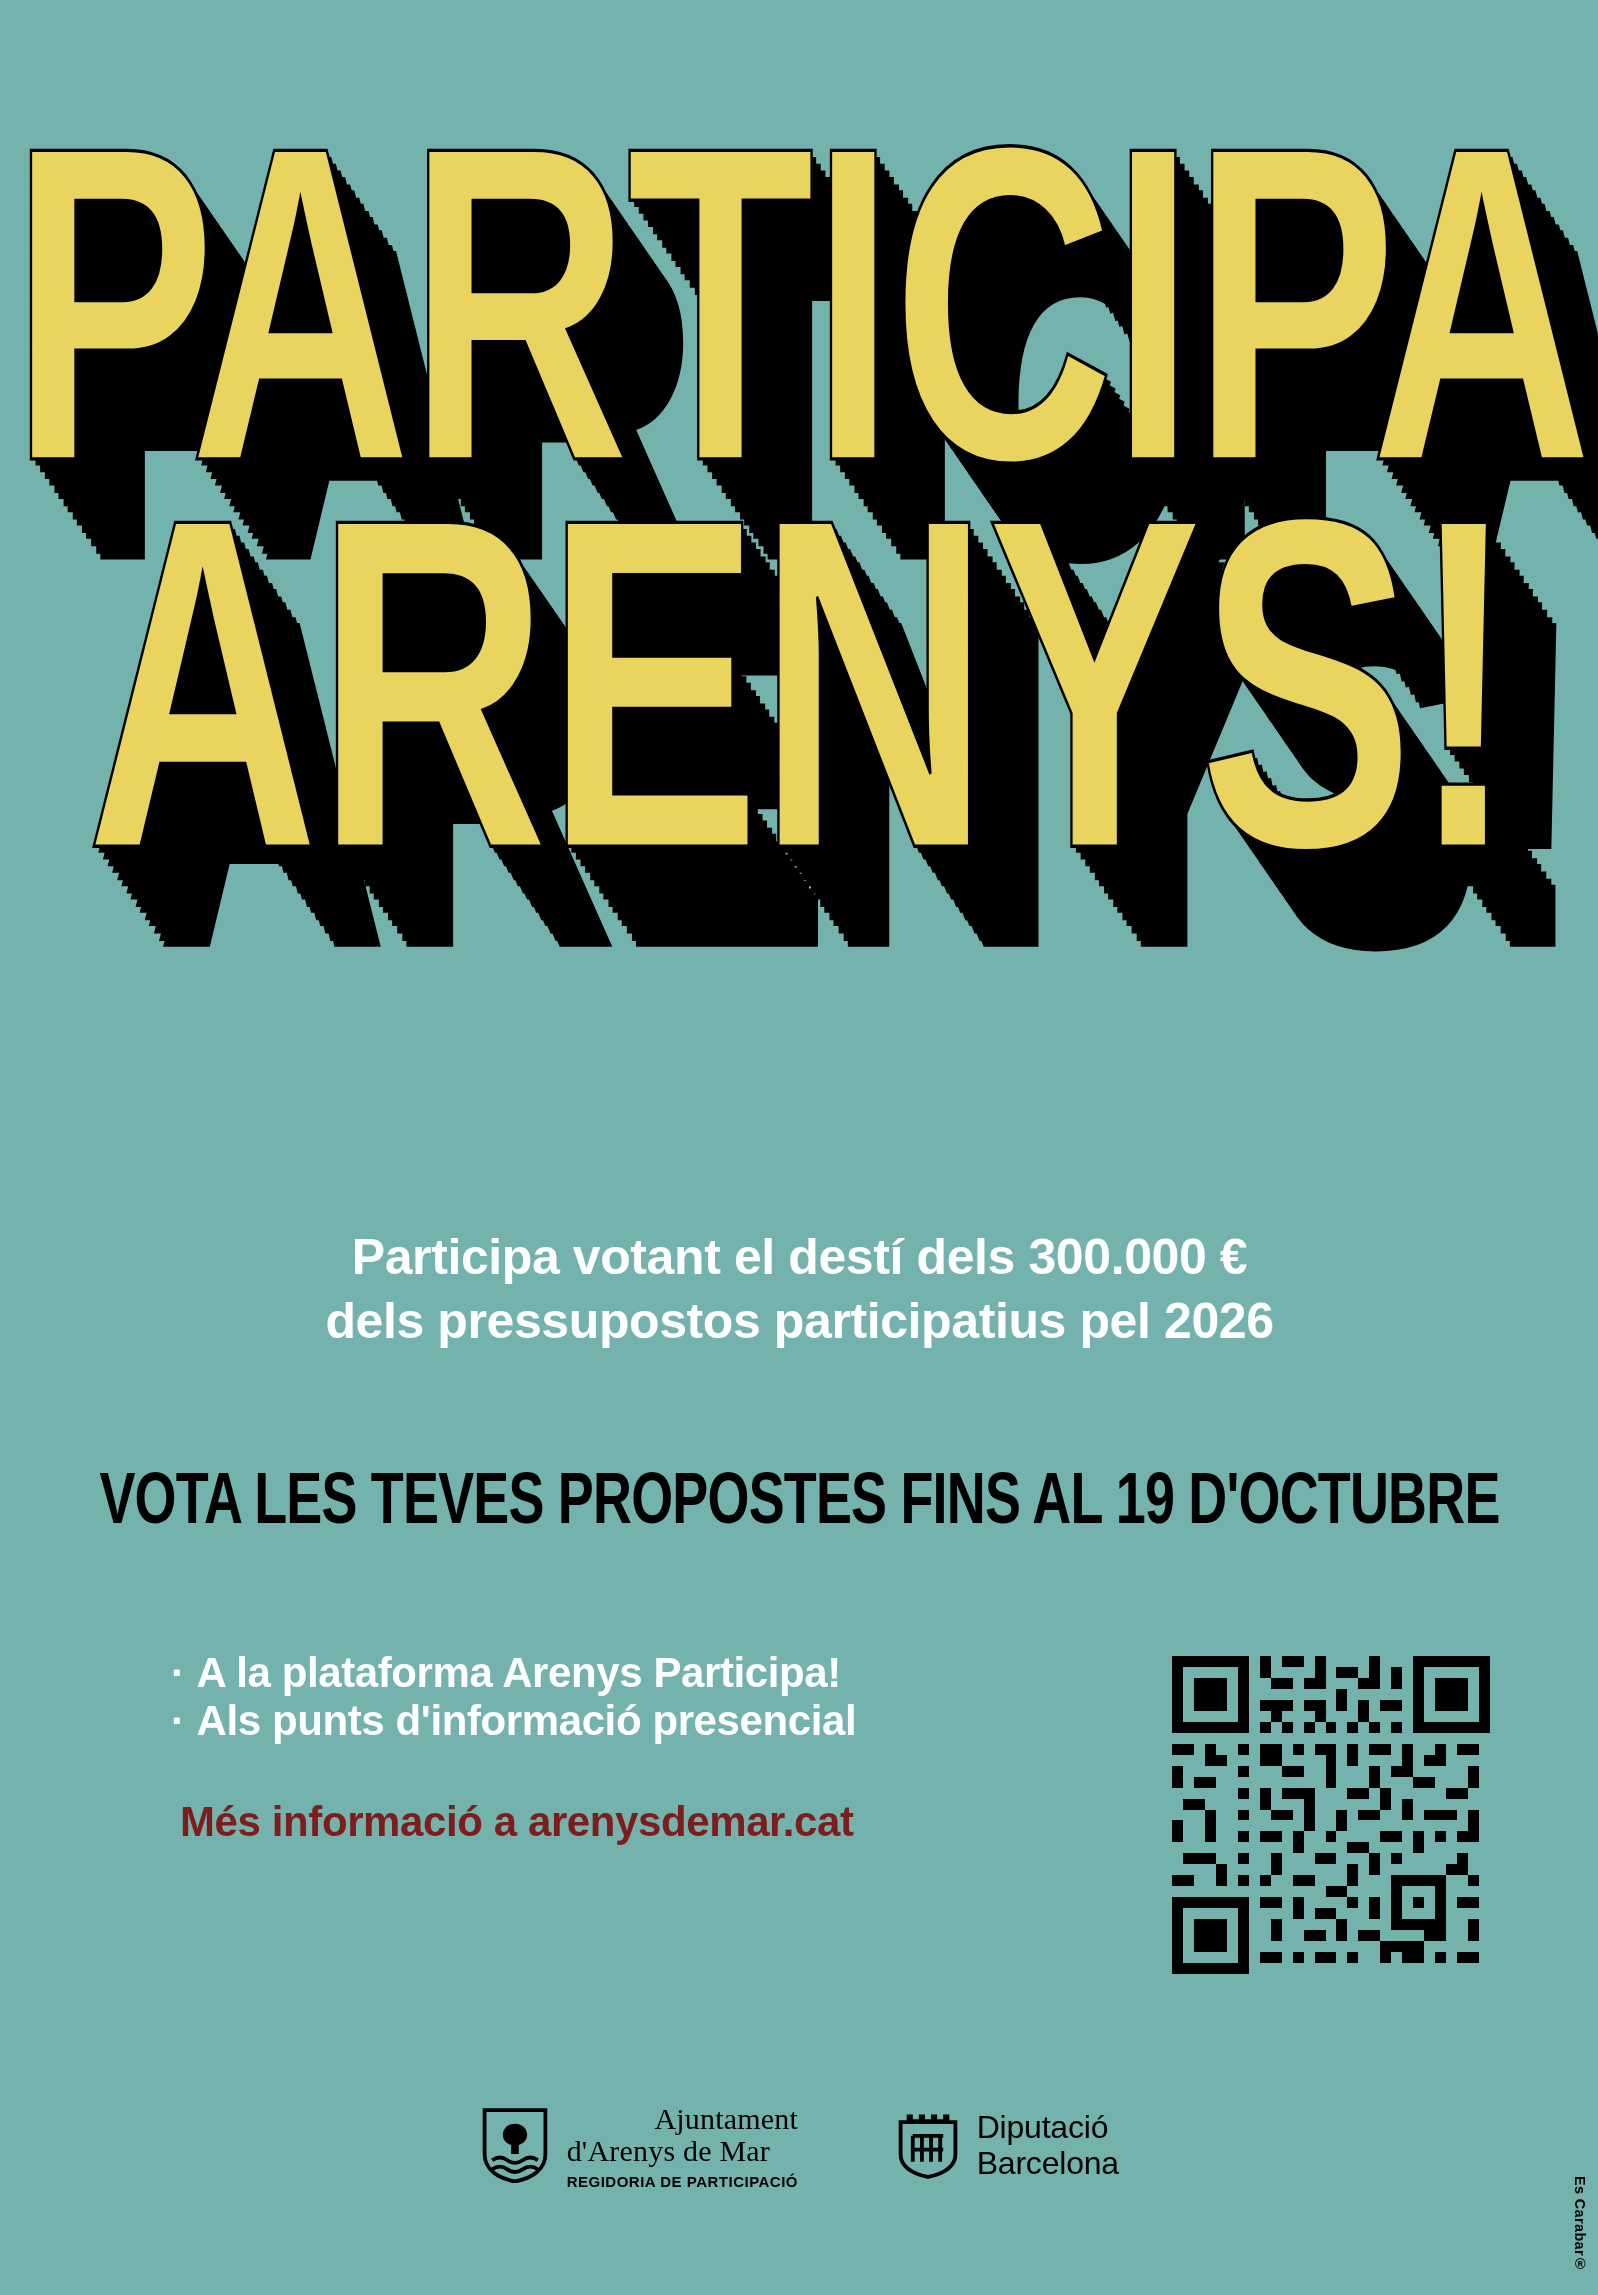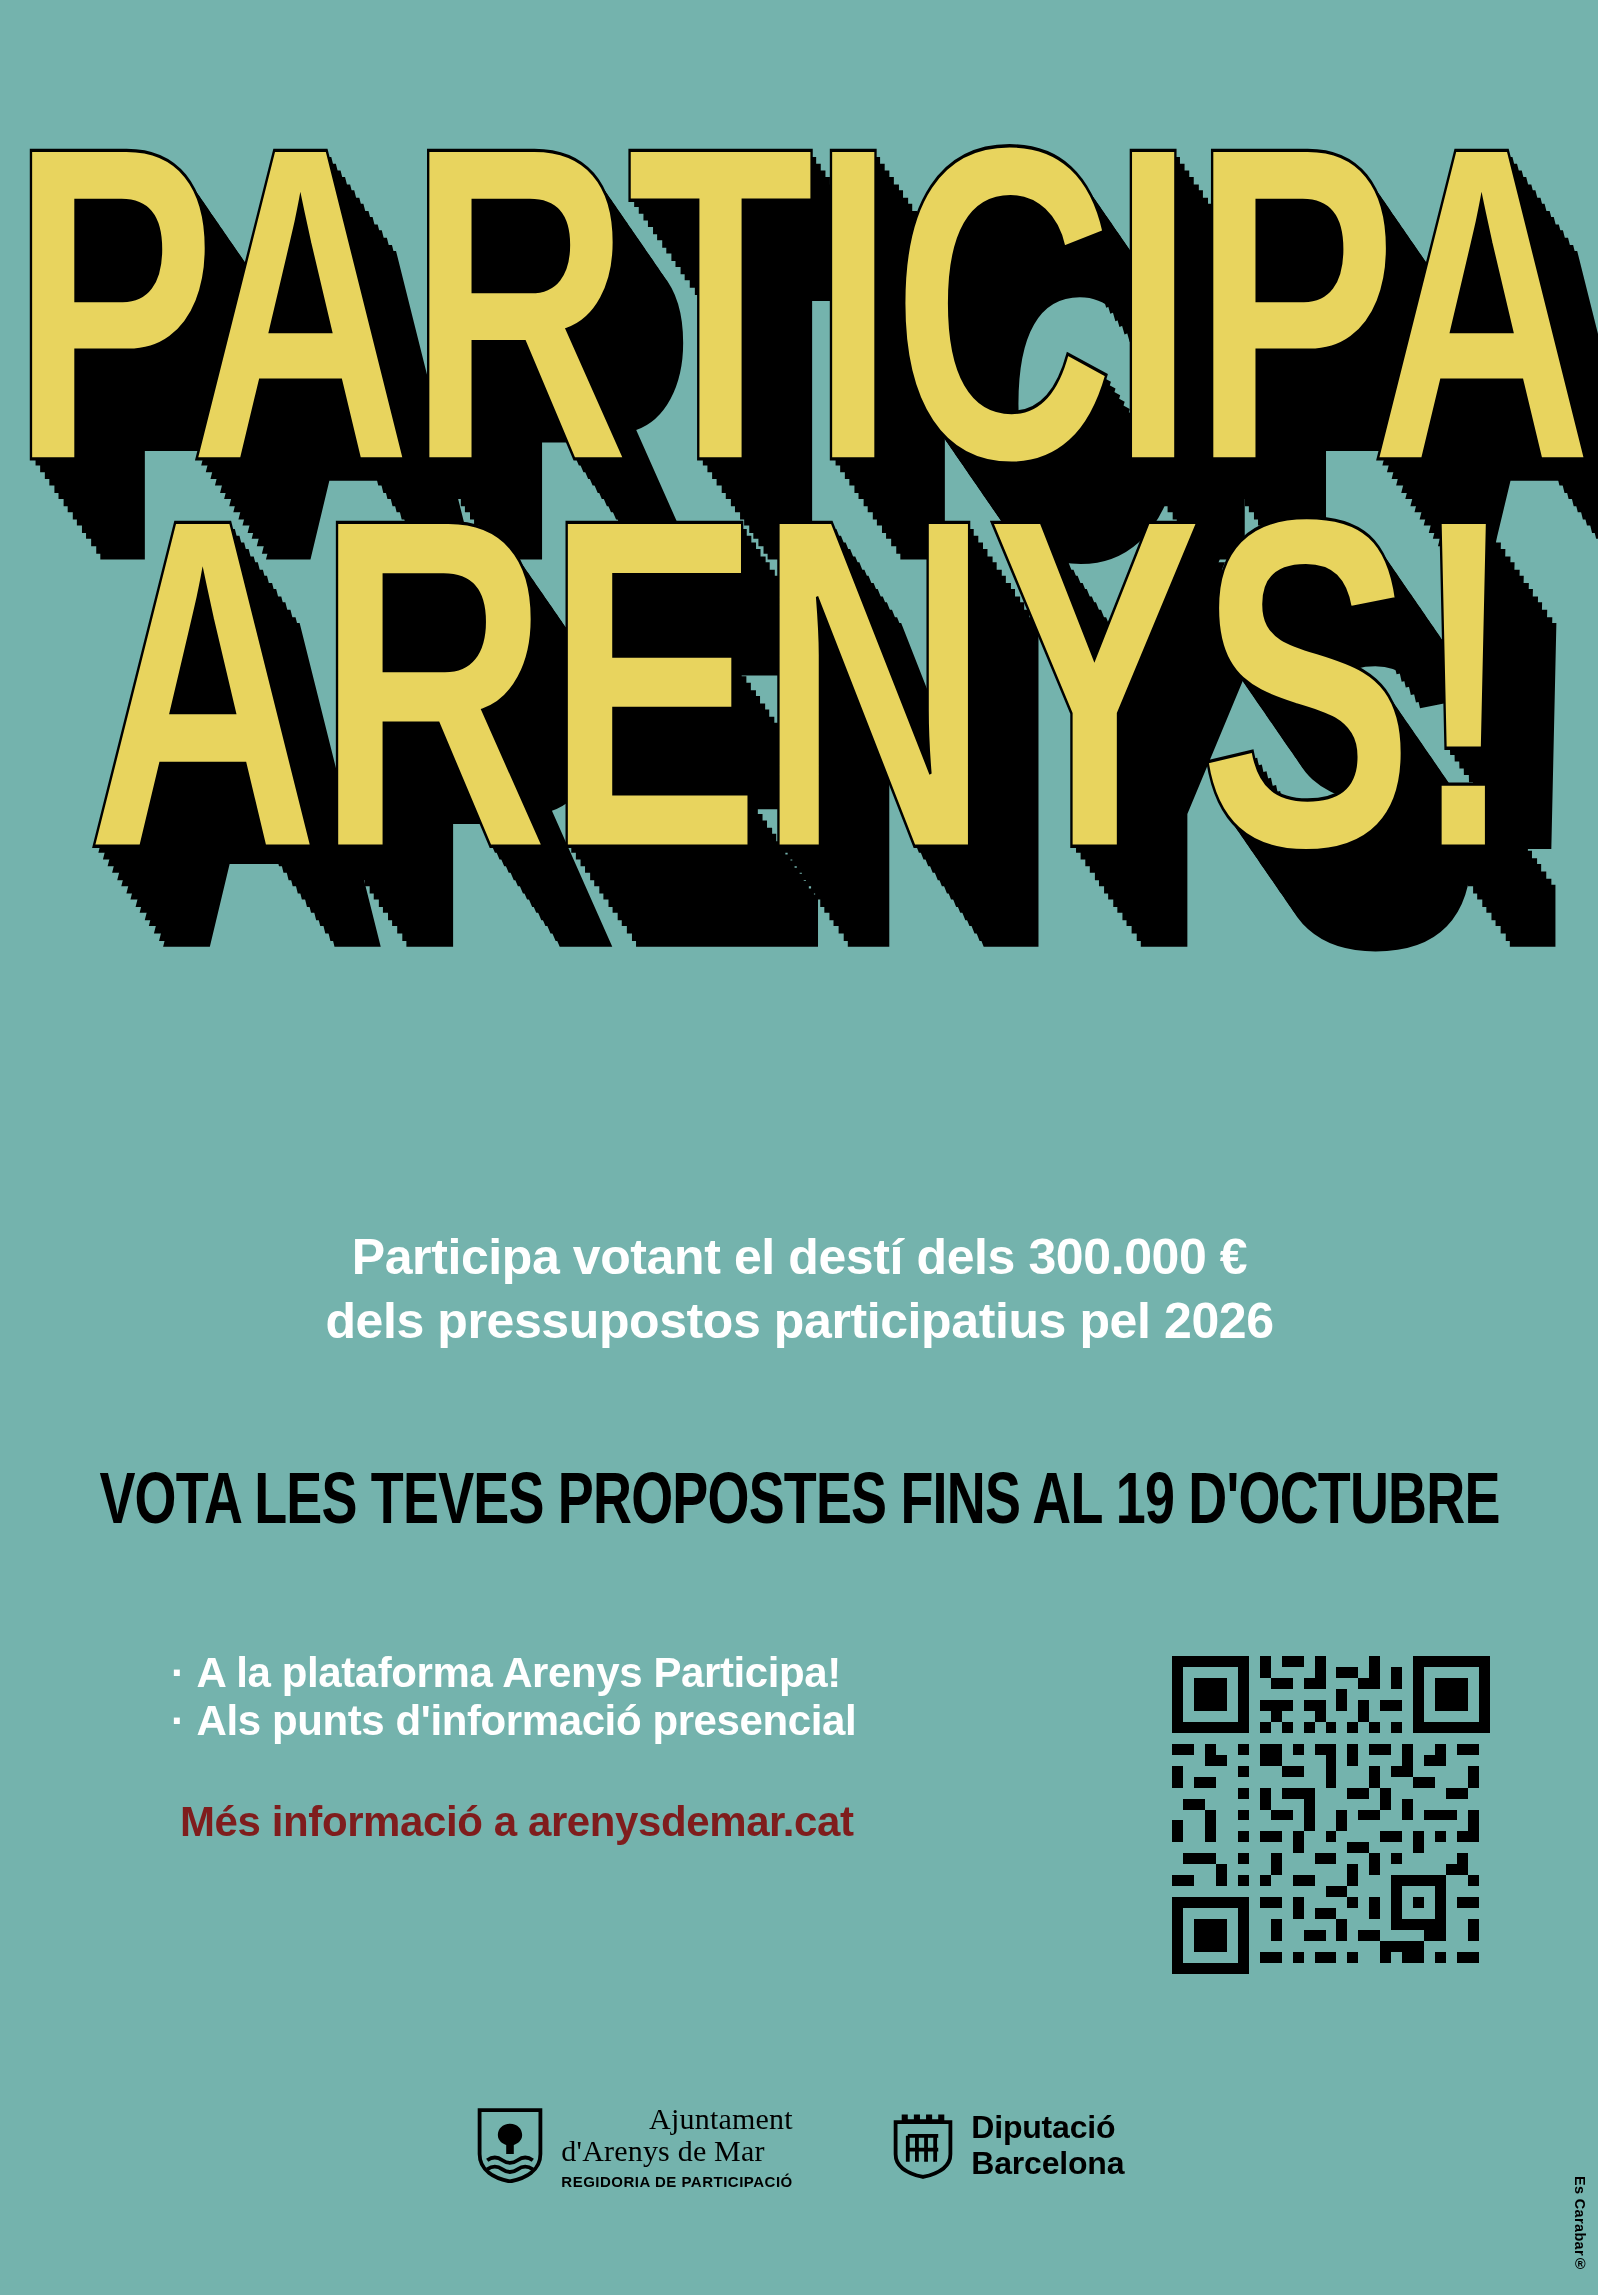--- a/index.html
+++ b/index.html
@@ -178,21 +178,21 @@
   }
   .aj-sub {
     font-family: "Liberation Sans", sans-serif;
     font-weight: bold;
     font-size: 15px;
     letter-spacing: 0.5px;
     margin-top: 6px;
   }
   .db-line {
     font-family: "Liberation Sans", sans-serif;
-    font-weight: bold;
+    font-weight: normal;
     font-size: 32px;
     line-height: 1.12;
     letter-spacing: -0.2px;
   }
 
   
   .credit {
     position: absolute;
     right: 10.6px;
     bottom: 23px;

